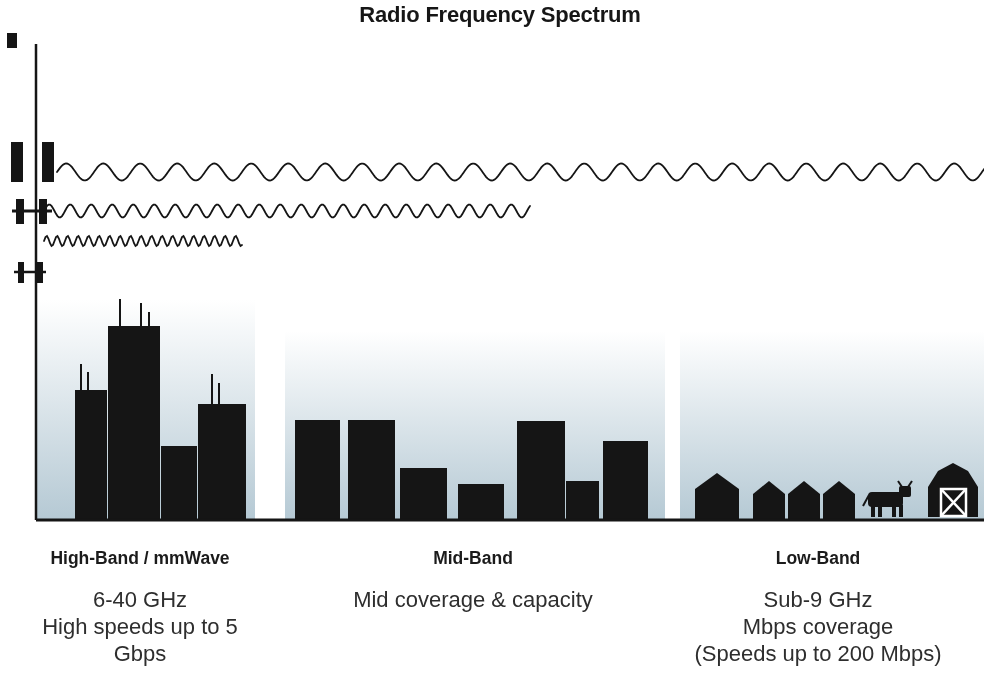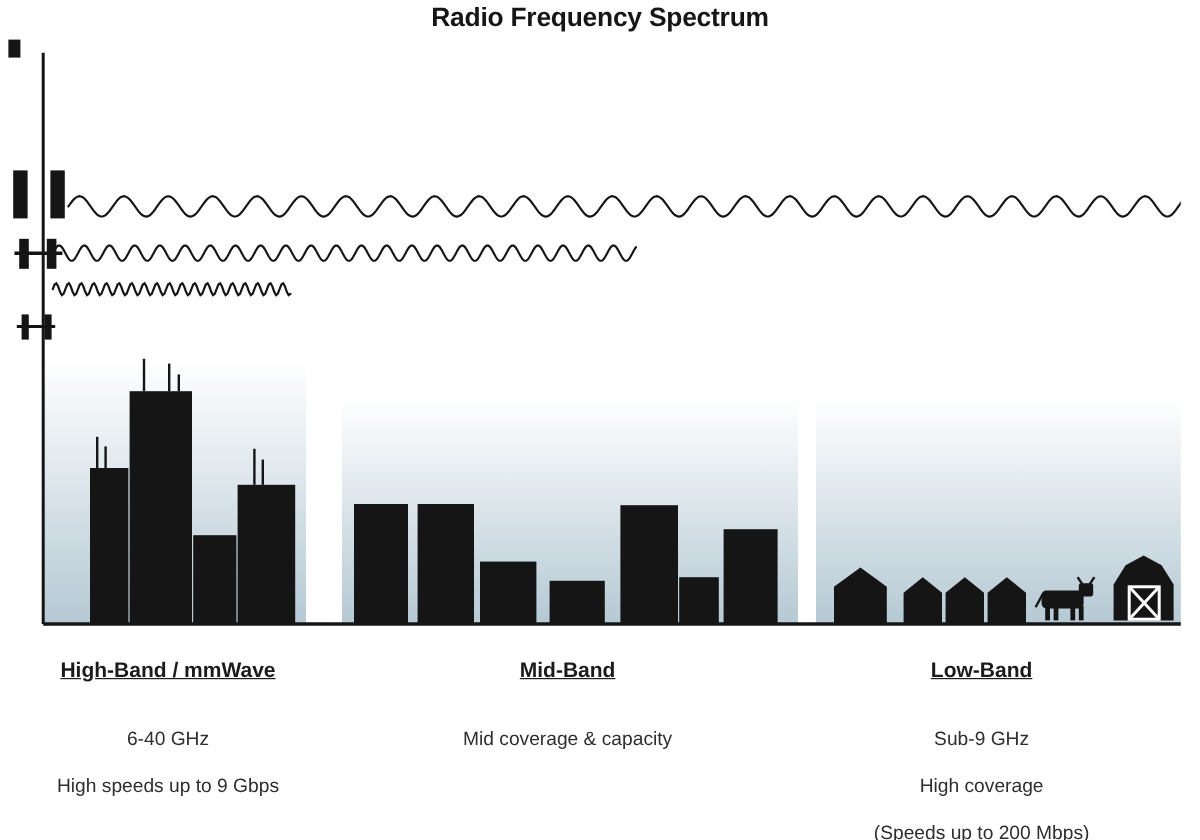--- a/index.html
+++ b/index.html
@@ -19,25 +19,25 @@
     position:absolute;top:0;left:0;width:1000px;
     margin:0;padding-top:2px;
     text-align:center;
     font-size:22px;font-weight:700;letter-spacing:-0.2px;
     color:#161616;
   }
   .scene{position:absolute;top:0;left:0;}
   .labels{position:absolute;top:548px;left:0;width:1000px;}
   .band{position:absolute;top:0;text-align:center;}
   .band h2{
-    margin:0 0 34px 0;
-    font-size:17.5px;font-weight:700;color:#1b1b1b;text-decoration:underline;
+    margin:0 0 17px 0;
+    font-size:17.5px;font-weight:700;color:#1b1b1b;
   }
   .band p{
-    margin:12px;font-size:16px;line-height:27px;color:var(--text);
+    margin:0;font-size:22px;line-height:27px;color:var(--text);
   }
   .band-high{left:18px;width:244px;}
   .band-mid{left:351px;width:244px;}
   .band-low{left:668px;width:300px;}
 </style>
 </head>
 <body>
 
 <div class="page">
 
@@ -127,27 +127,27 @@
       </g>
     </g>
 
     <line x1="36" y1="520" x2="990" y2="520" stroke="var(--ink)" stroke-width="3"></line>
   </svg>
 
   <div class="labels">
     <div class="band band-high">
       <h2>High-Band / mmWave</h2>
       <p>6-40 GHz</p>
-      <p>High speeds up to 9 Gbps</p>
+      <p>High speeds up to 5 Gbps</p>
     </div>
     <div class="band band-mid">
       <h2>Mid-Band</h2>
       <p>Mid coverage &amp; capacity</p>
     </div>
     <div class="band band-low">
       <h2>Low-Band</h2>
       <p>Sub-9 GHz</p>
-      <p>High coverage</p>
+      <p>Mbps coverage</p>
       <p>(Speeds up to 200 Mbps)</p>
     </div>
   </div>
 
 </div>
 
 </body></html>

